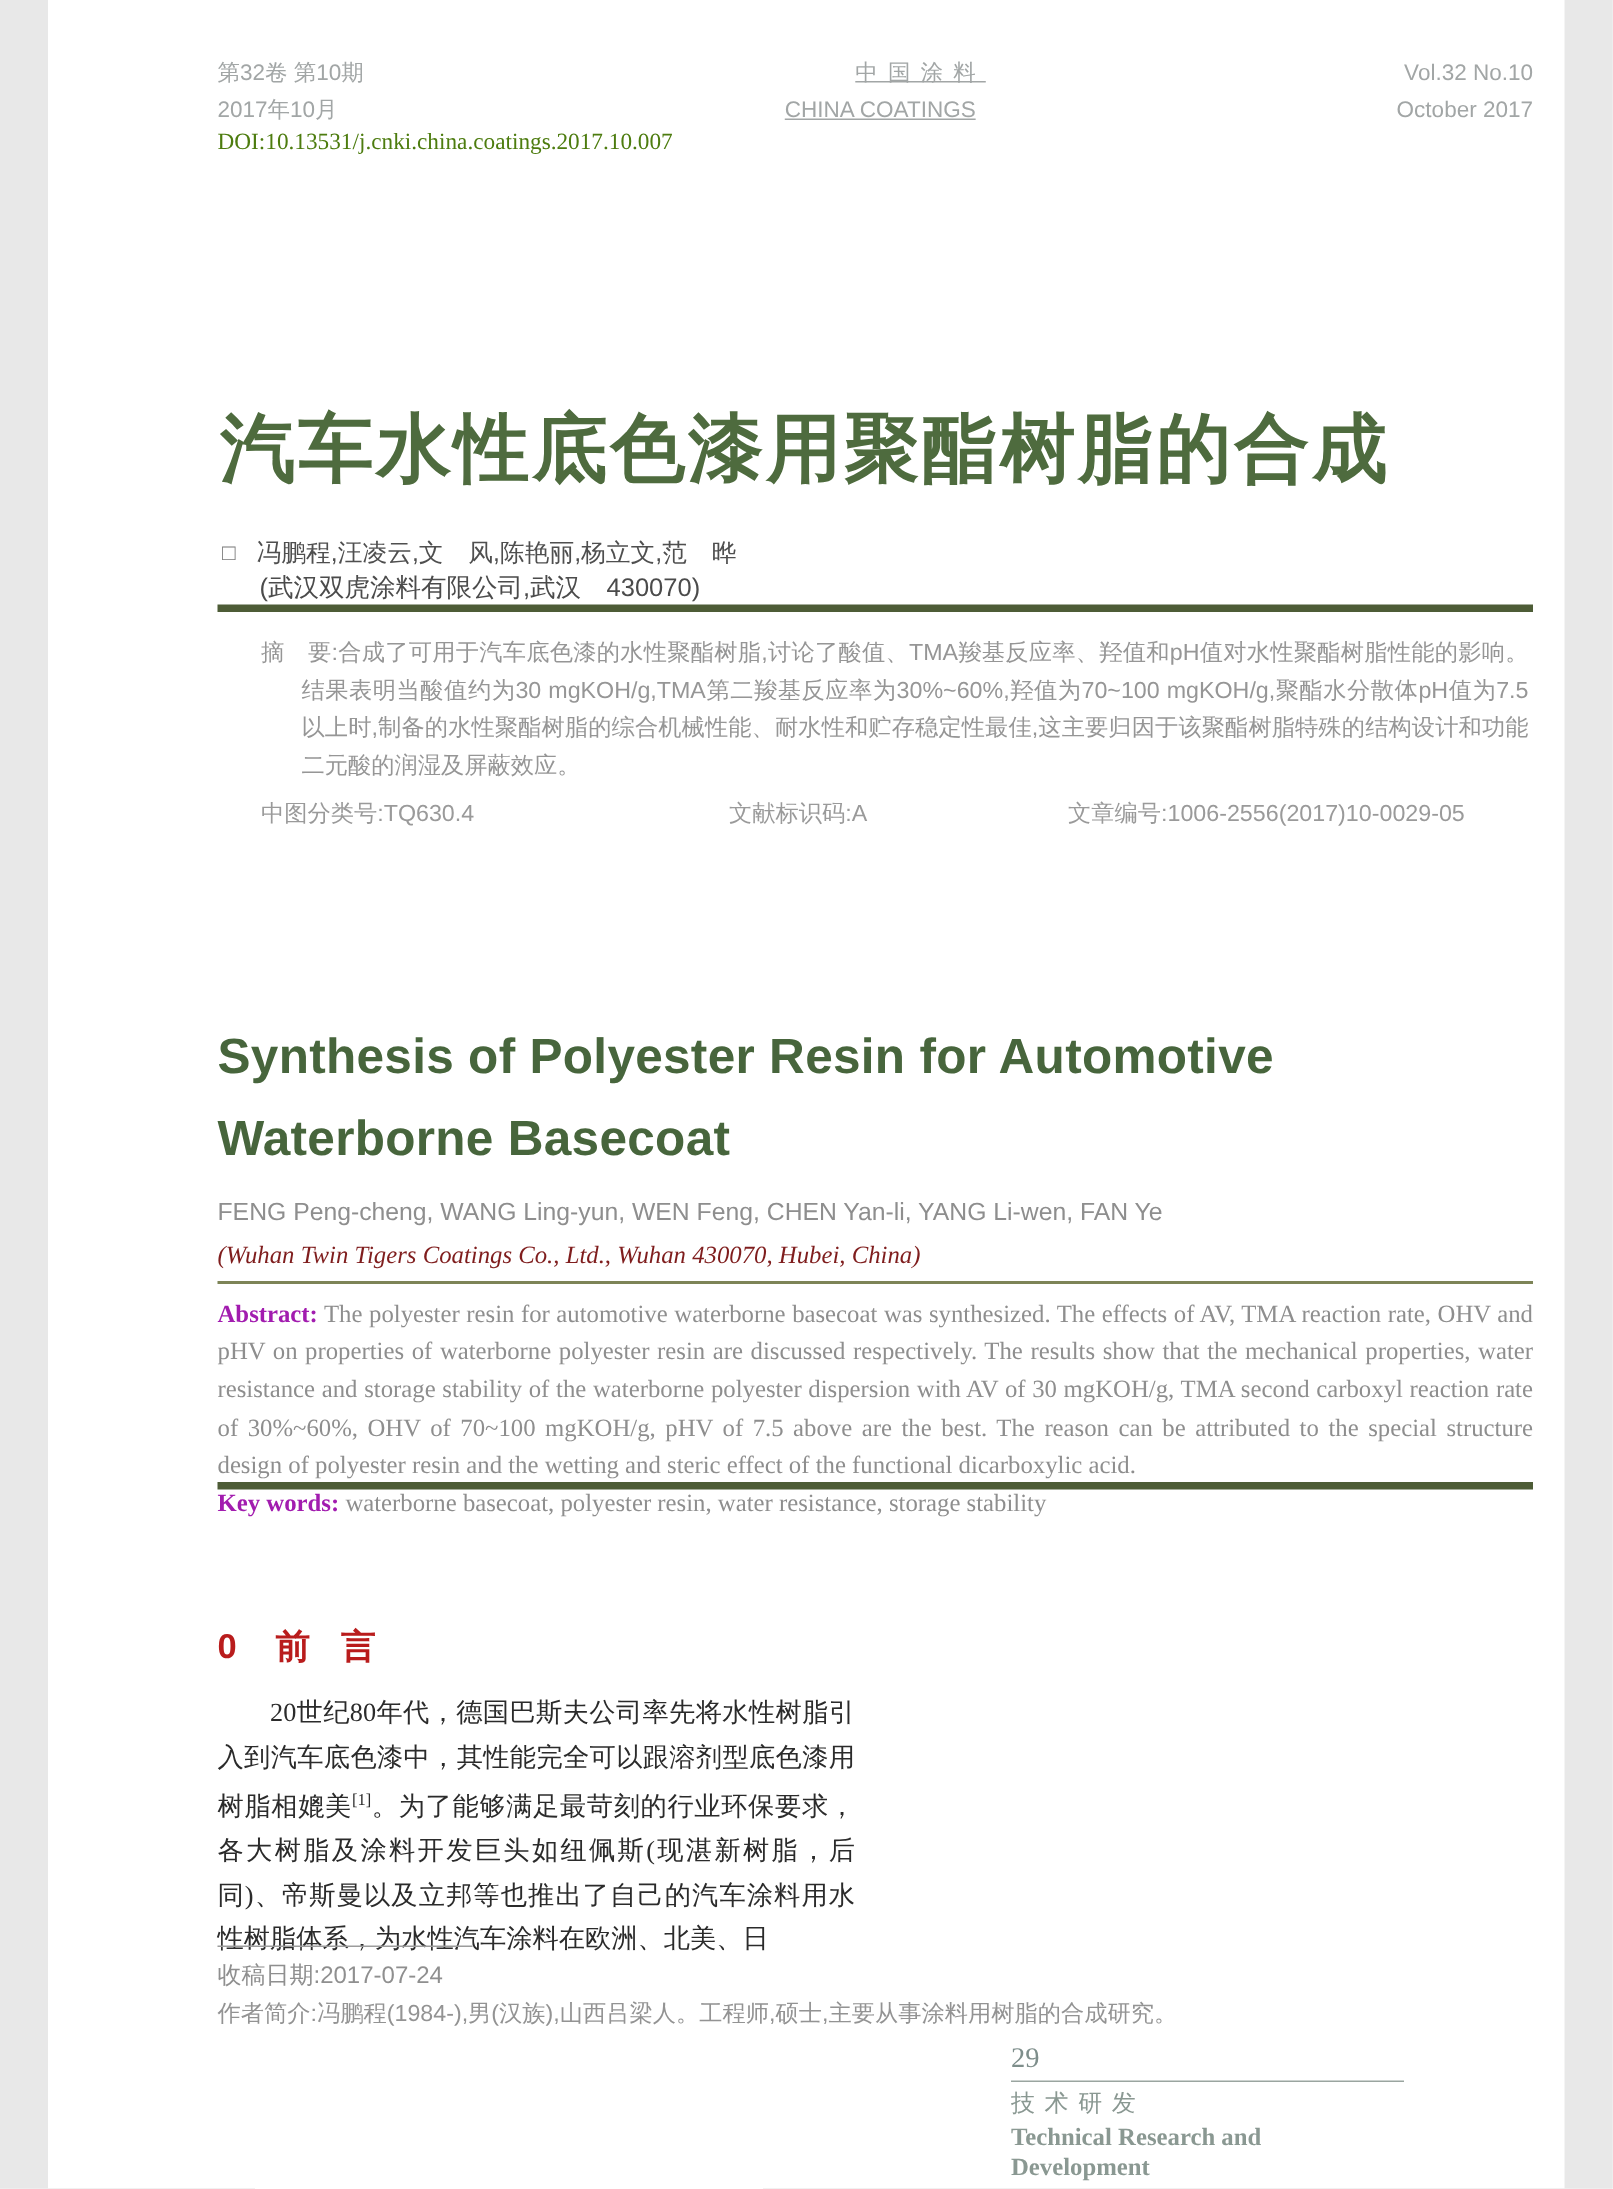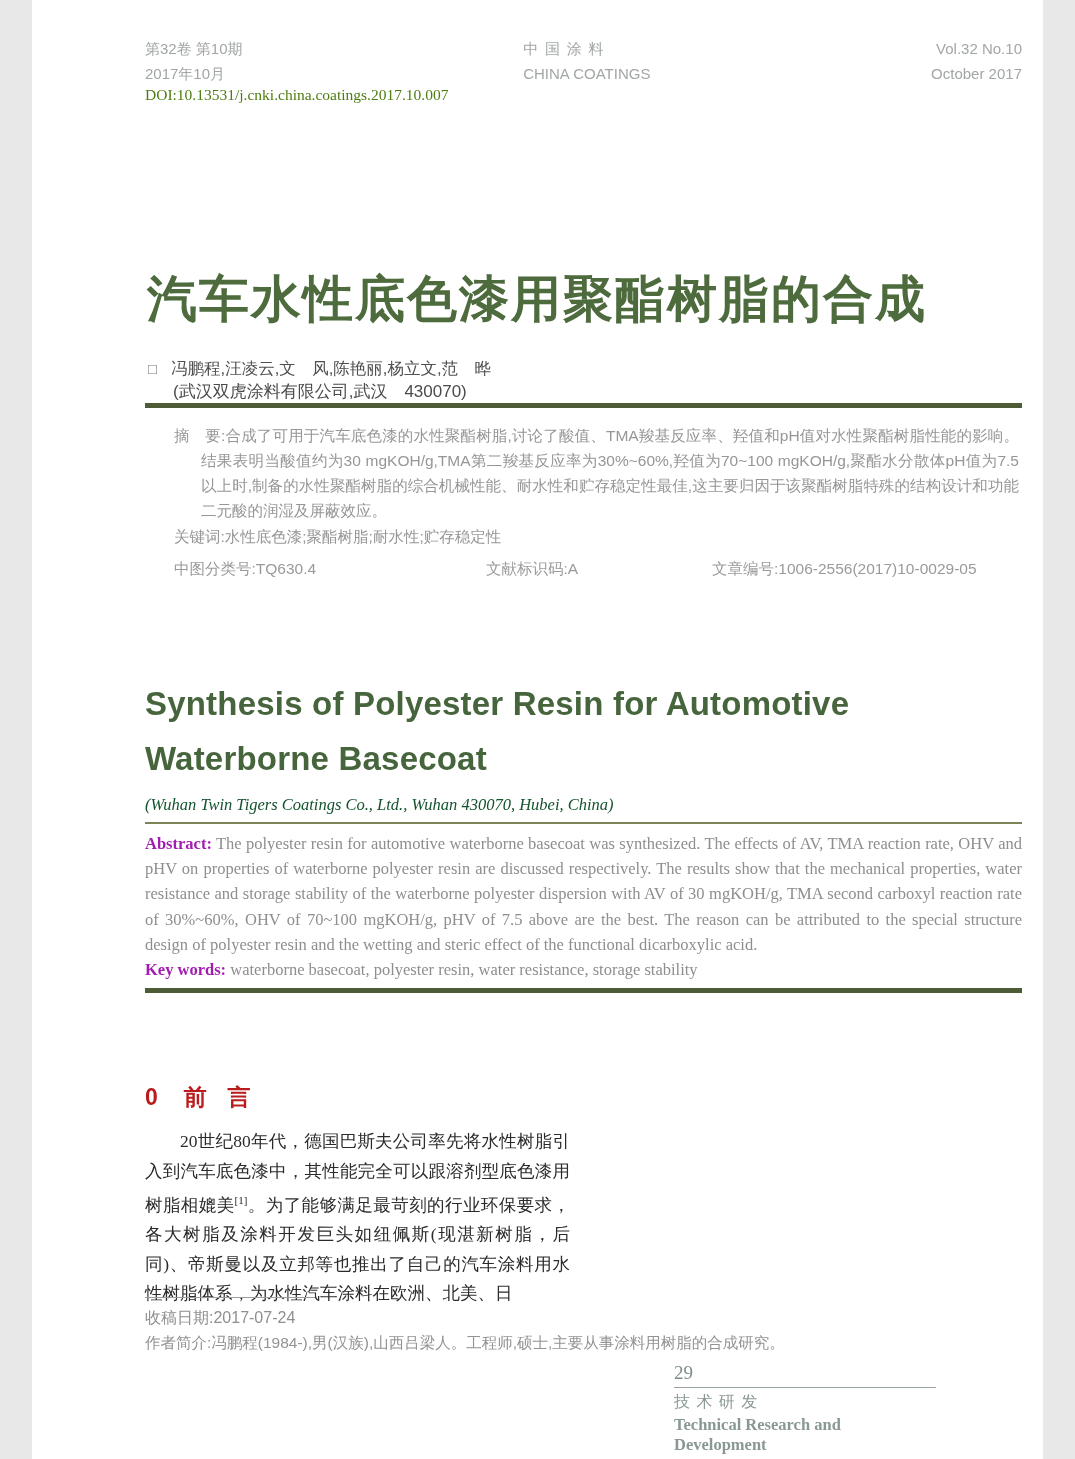--- a/index.html
+++ b/index.html
@@ -8,21 +8,21 @@
     background:#ffffff; overflow:hidden;
     font-family:"Liberation Sans","DejaVu Sans",sans-serif;
   }
   
   .jheader {
     position:absolute; top:36px; left:113px; width:877px;
     display:flex; justify-content:space-between;
     color:#a2a6a6; font-size:15px; line-height:25px;
   }
   .jheader .col { white-space:nowrap; }
-  .jheader .center { text-align:left; }
+  .jheader .center { text-align:right;text-decoration:underline; }
   .jheader .center .cn { letter-spacing:0.45em; margin-right:-0.45em; }
   .jheader .right { text-align:right; }
   .doi-line {
     position:absolute; top:86px; left:113px;
     font-family:"Liberation Serif","DejaVu Serif",serif;
     color:#4d7c0f; font-size:15.5px;
   }
   
   .title-cn {
     position:absolute; top:266px; left:115px; width:877px;
@@ -52,21 +52,21 @@
   .kw-cn { margin:1px 0 0 0; }
   .clc-row { margin-top:7px; display:grid; grid-template-columns:312px 226px auto; color:#9a9a9a; }
   
   .en-block { position:absolute; top:676px; left:113px; width:877px; }
   .title-en {
     margin:0; color:#47653c; font-size:33px; font-weight:bold;
     line-height:55px; letter-spacing:0.2px;
   }
   .authors-en { margin-top:13px; color:#8e8e8e; font-size:16.5px; }
   .affil-en {
-    margin-top:9px; color:#14532d; font-size:16.5px; font-style:italic;
+    margin-top:9px; color:#7f1d1d; font-size:16.5px; font-style:italic;
     font-family:"Liberation Serif","DejaVu Serif",serif;
   }
   .en-rule { margin-top:7px; height:2px; background:#7d8457; }
   .abs-en {
     margin:7px 0 0 0; text-align:justify;
     font-family:"Liberation Serif","DejaVu Serif",serif;
     color:#8e8e8e; font-size:16.5px; line-height:25.2px;
   }
   .abs-en b, .kw-en b { color:#a21caf; }
   .kw-en {
@@ -132,30 +132,30 @@
   <div class="authors-row">
     <span class="author-square">□</span>
     <span>冯鹏程,汪凌云,文　风,陈艳丽,杨立文,范　晔</span>
   </div>
   <div class="affil-cn">(武汉双虎涂料有限公司,武汉　430070)</div>
 
   <div class="bar bar1"></div>
 
   <div class="abs-cn-block">
     <p class="abs-cn"><span class="abs-label">摘　要:</span><span>合成了可用于汽车底色漆的水性聚酯树脂,讨论了酸值、TMA羧基反应率、羟值和pH值对水性聚酯树脂性能的影响。结果表明当酸值约为30 mgKOH/g,TMA第二羧基反应率为30%~60%,羟值为70~100 mgKOH/g,聚酯水分散体pH值为7.5以上时,制备的水性聚酯树脂的综合机械性能、耐水性和贮存稳定性最佳,这主要归因于该聚酯树脂特殊的结构设计和功能二元酸的润湿及屏蔽效应。</span></p>
-    <p class="abs-cn kw-cn"><span>关键词:</span><span>水性底色漆;聚酯树脂;耐水性;贮存稳定性</span></p>
     <div class="clc-row">
       <span><span>中图分类号:</span><span>TQ630.4</span></span>
       <span><span>文献标识码:</span><span>A</span></span>
       <span><span>文章编号:</span><span>1006-2556(2017)10-0029-05</span></span>
     </div>
   </div>
 
   <div class="en-block">
     <h2 class="title-en">Synthesis of Polyester Resin for Automotive Waterborne Basecoat</h2>
+    <div class="authors-en">FENG Peng-cheng, WANG Ling-yun, WEN Feng, CHEN Yan-li, YANG Li-wen, FAN Ye</div>
     <div class="affil-en">(Wuhan Twin Tigers Coatings Co., Ltd., Wuhan 430070, Hubei, China)</div>
     <div class="en-rule"></div>
     <p class="abs-en"><b>Abstract:</b><span> The polyester resin for automotive waterborne basecoat was synthesized. The effects of AV, TMA reaction rate, OHV and pHV on properties of waterborne polyester resin are discussed respectively. The results show that the mechanical properties, water resistance and storage stability of the waterborne polyester dispersion with AV of 30 mgKOH/g, TMA second carboxyl reaction rate of 30%~60%, OHV of 70~100 mgKOH/g, pHV of 7.5 above are the best. The reason can be attributed to the special structure design of polyester resin and the wetting and steric effect of the functional dicarboxylic acid.</span></p>
     <p class="kw-en"><b>Key words:</b><span> waterborne basecoat, polyester resin, water resistance, storage stability</span></p>
   </div>
 
   <div class="bar bar2"></div>
 
   <div class="body-section">
     <h3 class="sec-heading"><span class="num">0</span><span class="ttl">前言</span></h3>

